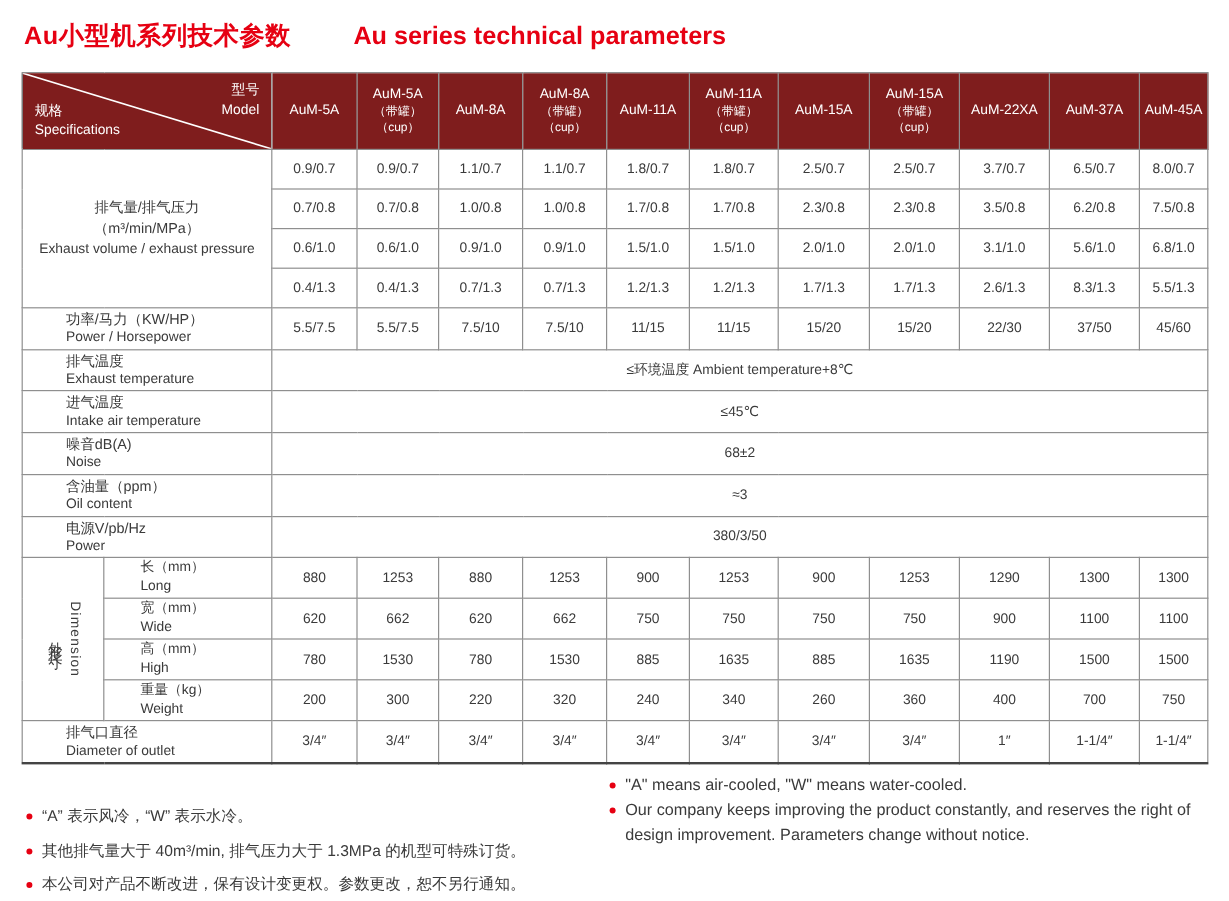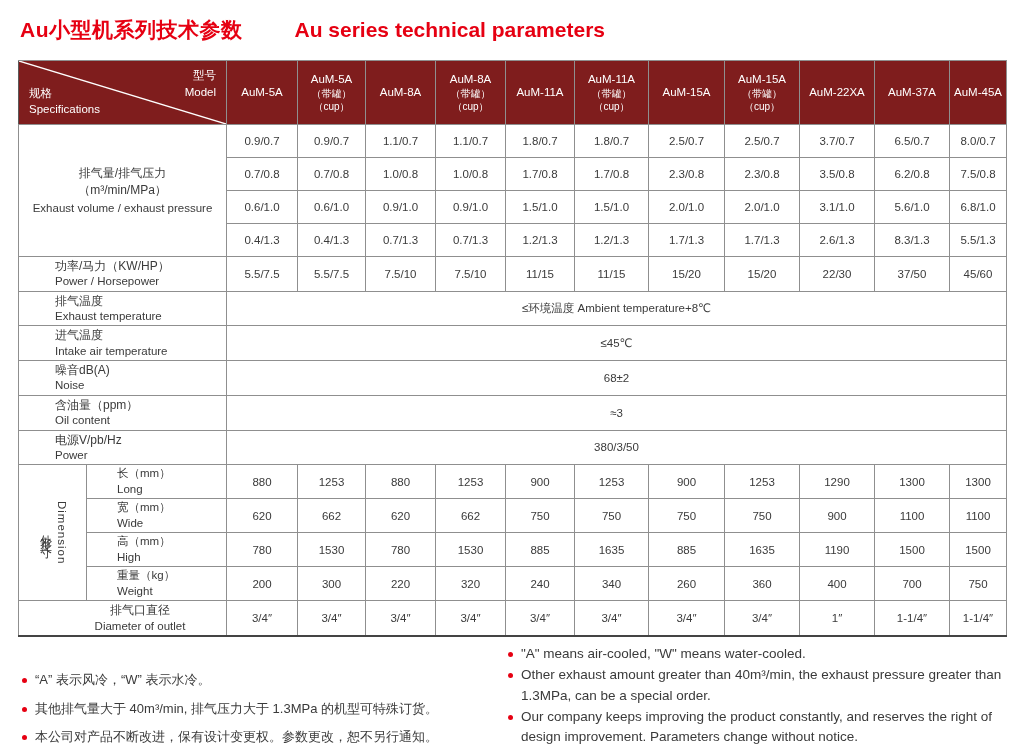--- a/index.html
+++ b/index.html
@@ -318,21 +318,21 @@
           <td class="val">240</td>
           <td class="val">340</td>
           <td class="val">260</td>
           <td class="val">360</td>
           <td class="val">400</td>
           <td class="val">700</td>
           <td class="val">750</td>
         </tr>
 
       <tr class="h32">
-        <td class="label" colspan="2" style="padding-left:36px;text-align:center;">
+        <td class="label" colspan="2" style="padding-left:36px;">
           <div class="zh">排气口直径</div>
           <div class="en">Diameter of outlet</div>
         </td>
       <td class="val">3/4″</td>
           <td class="val">3/4″</td>
           <td class="val">3/4″</td>
           <td class="val">3/4″</td>
           <td class="val">3/4″</td>
           <td class="val">3/4″</td>
           <td class="val">3/4″</td>
@@ -345,18 +345,17 @@
   </table>
 
   <div class="footnotes">
     <ul class="foot-col foot-left">
       <li class="fnote"><span>“A” 表示风冷，“W” 表示水冷。</span></li>
       <li class="fnote"><span>其他排气量大于 40m³/min, 排气压力大于 1.3MPa 的机型可特殊订货。</span></li>
       <li class="fnote"><span>本公司对产品不断改进，保有设计变更权。参数更改，恕不另行通知。</span></li>
     </ul>
     <ul class="foot-col foot-right">
       <li class="fnote"><span>"A" means air-cooled, "W" means water-cooled.</span></li>
-      <li class="fnote"><span>Other exhaust amount greater than 40m³/min, the exhaust pressure greater than 1.3MPa, can be a special order.</span></li>
       <li class="fnote"><span>Our company keeps improving the product constantly, and reserves the right of design improvement. Parameters change without notice.</span></li>
     </ul>
   </div>
 
 </div>
 
 </body></html>

